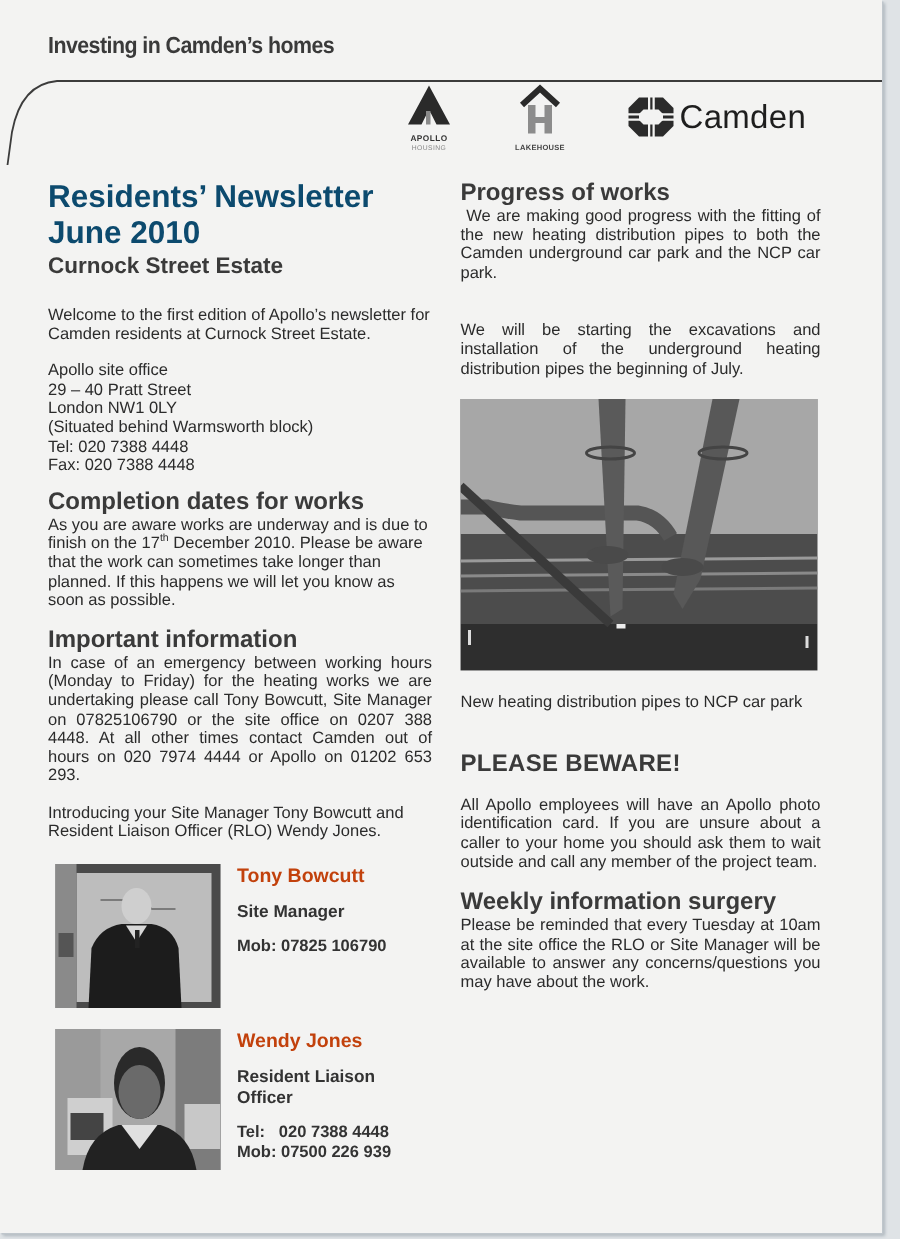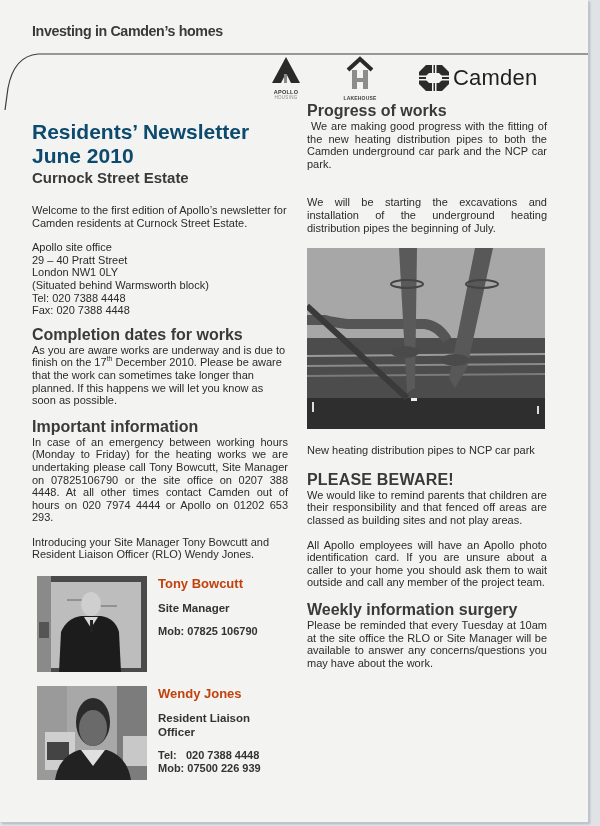--- a/index.html
+++ b/index.html
@@ -25,21 +25,21 @@
   .logos { position: absolute; top: 56px; left: 0; width: 588px; height: 50px; }
   .logo-apollo { position: absolute; left: 268px; top: 0; width: 36px; text-align: center; }
   .logo-apollo .cap1 { font-size: 5.5px; font-weight: bold; color: #333; letter-spacing: 0.3px; display:block; margin-top: 1px;}
   .logo-apollo .cap2 { font-size: 4.5px; color: #888; letter-spacing: 0.3px; display:block; }
   .logo-lake { position: absolute; left: 340px; top: 0; width: 40px; text-align: center; }
   .logo-lake .cap1 { font-size: 5px; font-weight: bold; color: #444; letter-spacing: 0.2px; display:block; margin-top: 1px;}
   .logo-camden { position: absolute; left: 418px; top: 8px; display: flex; align-items: center; text-align: right; }
   .logo-camden .word { font-size: 22px; color: #1e1e1e; margin-left: 3px; letter-spacing: 0.2px; }
 
   .col-left { position: absolute; left: 32px; top: 120px; width: 256px; }
-  .col-right { position: absolute; left: 307px; top: 102px; width: 240px; }
+  .col-right { position: absolute; left: 307px; top: 120px; width: 240px; }
 
   .title { font-size: 21px; font-weight: bold; color: #0c4a6e; line-height: 24px; margin: 0; }
   .subtitle { font-size: 15px; font-weight: bold; color: #3a3a3a; margin: 1px 0 12px 0; line-height: 18px; }
   p, .txt { font-size: 11px; line-height: 12.6px; margin: 0; color: #2b2b2b; }
   .justify { text-align: justify; }
   .h2 { font-size: 16px; font-weight: bold; color: #3a3a3a; margin: 0; line-height: 18px; }
   .h2.caps { font-size: 16px; letter-spacing: 0.2px; }
   .lines span { display: block; }
 
   .person { position: absolute; left: 5px; width: 256px; height: 100px; }
@@ -190,20 +190,19 @@
         <ellipse cx="98" cy="104" rx="14" ry="6" fill="#4a4a4a"></ellipse>
         <ellipse cx="148" cy="112" rx="14" ry="6" fill="#4a4a4a"></ellipse>
         <rect x="104" y="150" width="6" height="3" fill="#eee"></rect>
         <rect x="5" y="154" width="2" height="10" fill="#ddd"></rect>
         <rect x="230" y="158" width="2" height="8" fill="#ddd"></rect>
       </svg>
     </div>
 
     <p style="margin-top:15px">New heating distribution pipes to NCP car park</p>
 
-    <div class="h2 caps" style="margin-top:14px">PLEASE BEWARE!</div>
-    <p class="justify">We would like to remind parents that children are their responsibility and that fenced off areas are classed as building sites and not play areas.</p>
+    <div class="h2 caps" style="margin-top:26px">PLEASE BEWARE!</div>
     <p class="justify" style="margin-top:12px">All Apollo employees will have an Apollo photo identification card. If you are unsure about a caller to your home you should ask them to wait outside and call any member of the project team.</p>
 
     <div class="h2" style="margin-top:12px">Weekly information surgery</div>
     <p class="justify">Please be reminded that every Tuesday at 10am at the site office the RLO or Site Manager will be available to answer any concerns/questions you may have about the work.</p>
   </div>
 </div>
 
 </body></html>

